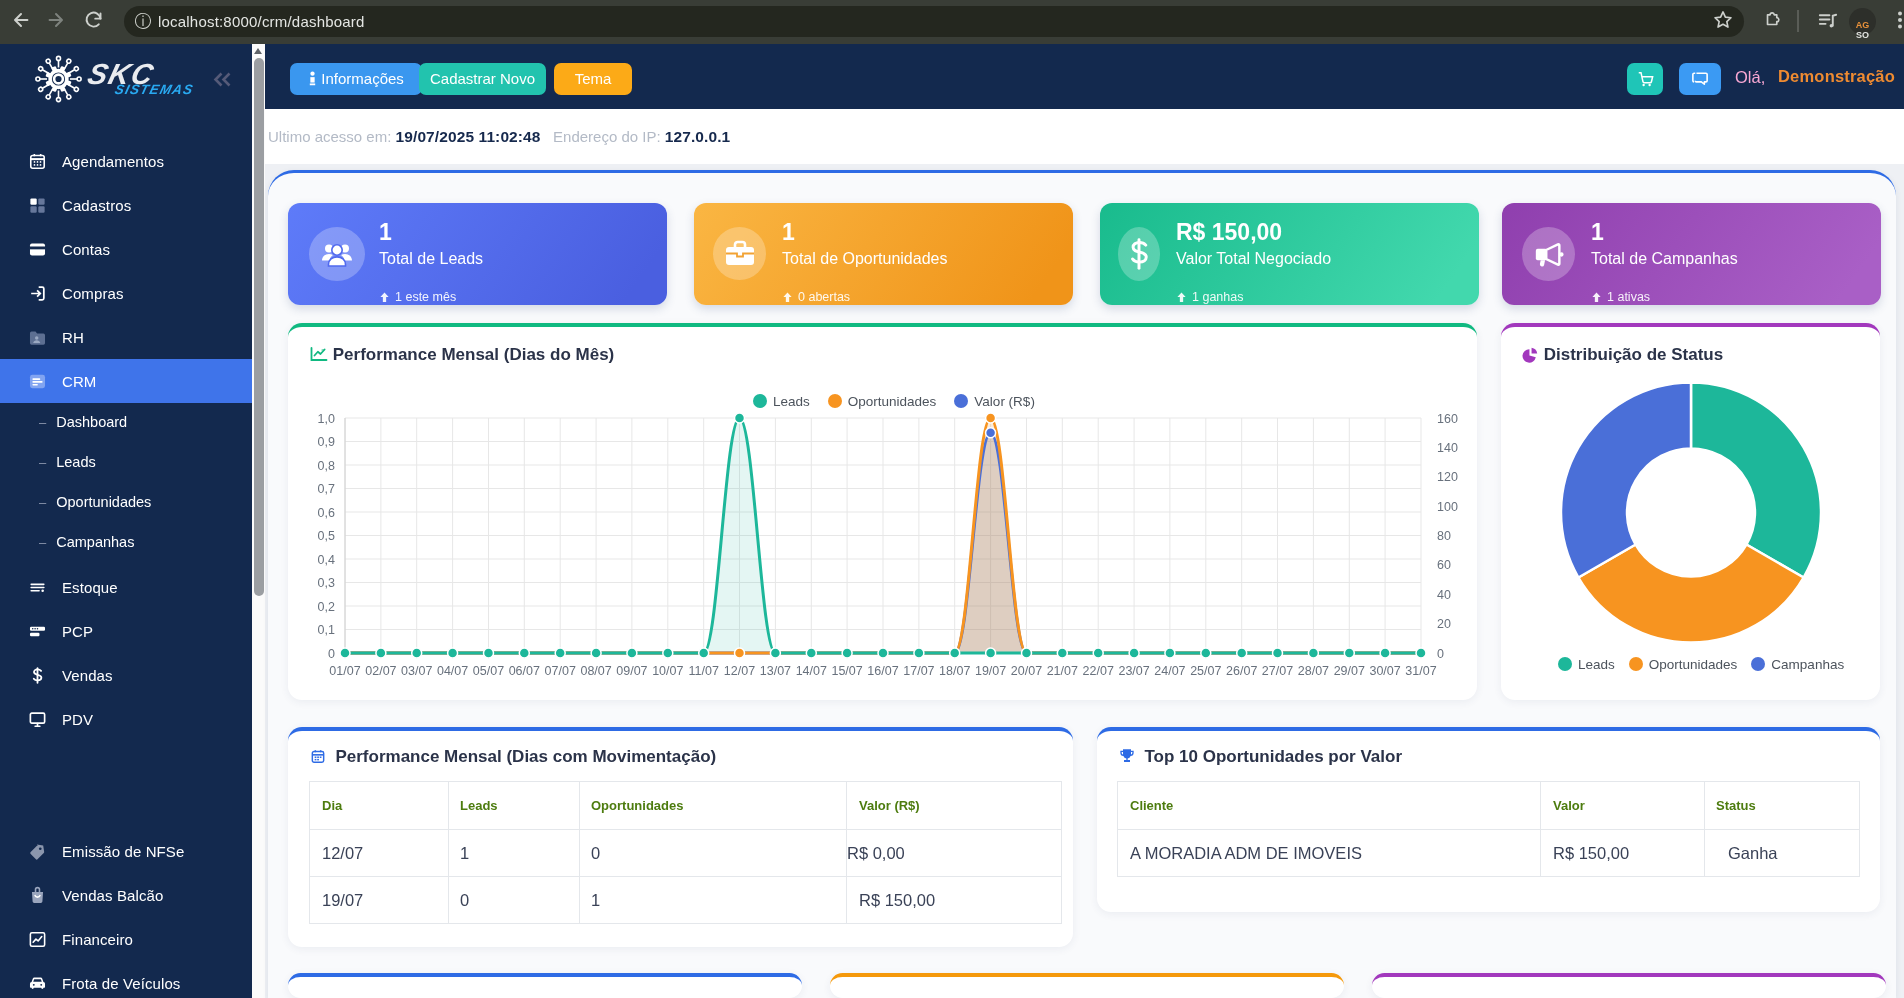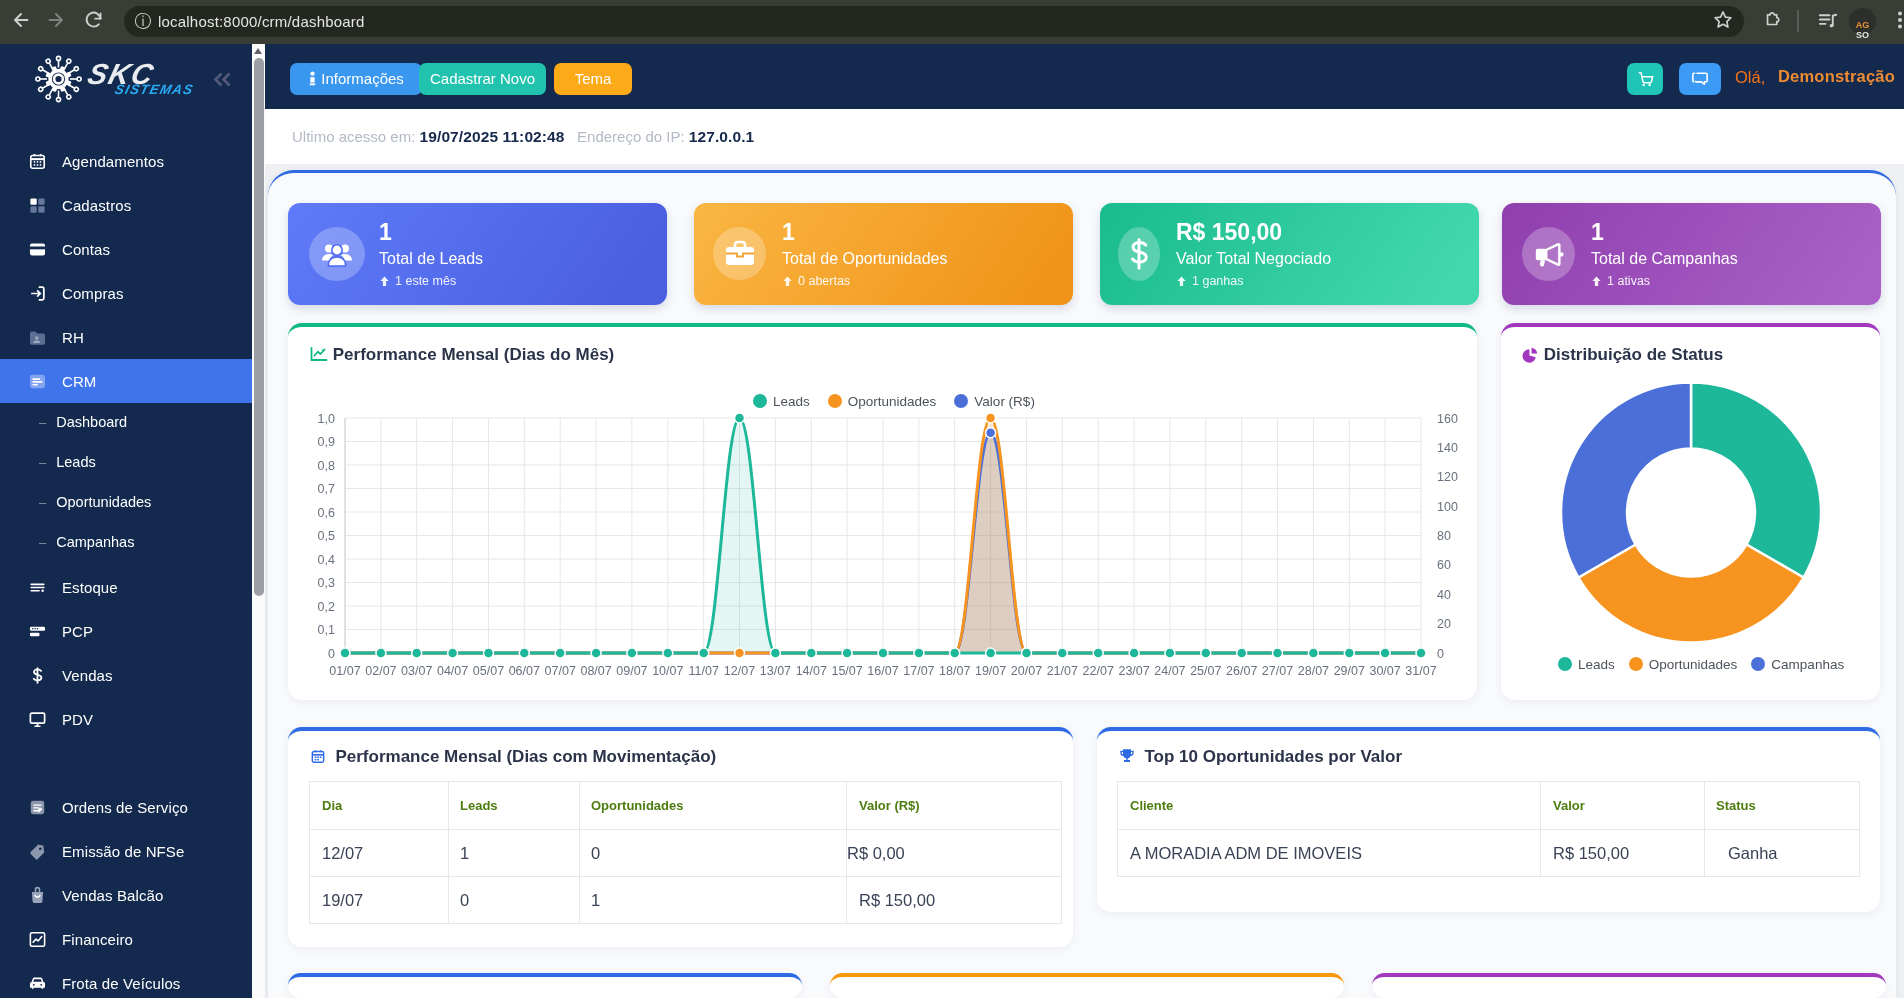--- a/index.html
+++ b/index.html
@@ -31,21 +31,21 @@
 .strip b { color:#16294d; font-size:15.5px; letter-spacing:0.1px; }
 
 .shell { position:absolute; left:268px; top:170px; width:1628px; height:828px; background:#f9fafc; border-top:3px solid #2e6be5; border-radius:26px 26px 0 0; box-shadow:0 2px 6px rgba(30,50,90,0.08); }
 .card { position:absolute; background:#fff; border-radius:14px; box-shadow:0 2px 8px rgba(40,60,100,0.07); }
 .tb { border-top:4px solid; }
 .stat { position:absolute; top:203px; width:379px; height:102px; border-radius:12px; box-shadow:0 4px 10px rgba(50,70,120,0.18); }
 .sic { position:absolute; top:24px; border-radius:50%; background:rgba(255,255,255,0.25); display:flex; align-items:center; justify-content:center; }
 .stxt { position:absolute; top:16px; color:#fff; }
 .snum { font-size:23px; font-weight:bold; }
 .slab { font-size:16px; margin-top:4px; }
-.ssub { font-size:12.5px; margin-top:6px; opacity:0.92; display:flex; align-items:center; gap:5px; }
+.ssub { font-size:12.5px; margin-top:22px; opacity:0.92; display:flex; align-items:center; gap:5px; }
 .ctitle { position:absolute; font-size:17px; font-weight:bold; color:#2b3349; }
 .legend { position:absolute; display:flex; gap:18px; font-size:13.5px; color:#4c535c; align-items:center; }
 .legend .d { width:14px; height:14px; border-radius:50%; display:inline-block; margin-right:6px; vertical-align:-2px; }
 table { border-collapse:collapse; font-size:16.5px; color:#3a4257; }
 th,td { border:1px solid #e4e7eb; text-align:left; font-weight:normal; }
 th { font-size:13px; font-weight:bold; color:#4d7c0f; }
 </style></head>
 <body>
 <div class="chrome">
   <div class="nav" style="left:10px;top:9px"><svg width="22" height="22" viewBox="0 0 24 24" fill="none" stroke="#cdd0cc" stroke-width="2.2" stroke-linecap="round" stroke-linejoin="round">
@@ -250,29 +250,20 @@
       </svg>
       <span>Vendas</span>
     </div>
     <div class="mi" style="top:653px">
       <svg width="19" height="19" viewBox="0 0 24 24" fill="none" stroke="#fff" stroke-width="2.1">
         <rect x="3" y="4" width="18" height="12.5" rx="1.8"></rect>
         <path d="M9 20.5h6M12 17v3.5" stroke-linecap="round"></path>
       </svg>
       <span>PDV</span>
     </div>
-    <div class="mi" style="top:741px">
-      <svg width="19" height="19" viewBox="0 0 24 24">
-        <rect x="3.5" y="3.5" width="17" height="17" rx="3" fill="#8b96ad"></rect>
-        <path d="M7.5 9h9M7.5 12.5h6" stroke="#fff" stroke-width="1.8" stroke-linecap="round"></path>
-        <path d="M7.5 16h5l3-3" stroke="#fff" stroke-width="1.8" fill="none" stroke-linecap="round"></path>
-        <path d="M13 16.2l3.5-3.5 1.6 1.6-3.5 3.5-2.1.5z" fill="#fff"></path>
-      </svg>
-      <span>Ordens de Serviço</span>
-    </div>
     <div class="mi" style="top:785px">
       <svg width="19" height="19" viewBox="0 0 24 24">
         <path d="M11.2 3.2l8 1.2 1.2 8a1.8 1.8 0 0 1-.5 1.6l-7.6 7.6a1.8 1.8 0 0 1-2.6 0l-6.3-6.3a1.8 1.8 0 0 1 0-2.6l7.6-7.6a1.8 1.8 0 0 1 1.6-.5z" fill="#8b96ad"></path>
         <circle cx="15.5" cy="8.5" r="1.7" fill="#13294e"></circle>
       </svg>
       <span>Emissão de NFSe</span>
     </div>
     <div class="mi" style="top:829px">
       <svg width="19" height="19" viewBox="0 0 24 24">
         <path d="M5 7.5h14l-.8 12.2a2 2 0 0 1-2 1.8H7.8a2 2 0 0 1-2-1.8z" fill="#9aa5bd"></path>
@@ -313,25 +304,25 @@
   <div class="btn" style="left:289px;width:78px;background:#fcaa17">Tema</div>
   <div class="btn" style="left:1362px;width:36px;background:#1fc5b7"><svg width="19" height="18" viewBox="0 0 24 24" fill="none" stroke="#fff" stroke-width="2" style="margin-top:7px">
         <circle cx="9.5" cy="20" r="1.6" fill="#fff" stroke="none"></circle>
         <circle cx="17.5" cy="20" r="1.6" fill="#fff" stroke="none"></circle>
         <path d="M3 3.5h3l2.6 12.1a1.7 1.7 0 0 0 1.7 1.4h7.9a1.7 1.7 0 0 0 1.7-1.3L21.5 9H7.2"></path>
       </svg></div>
   <div class="btn" style="left:1414px;width:42px;background:#3b9af3"><svg width="20" height="19" viewBox="0 0 24 24" fill="none" stroke="#fff" stroke-width="2" stroke-linejoin="round" style="margin-top:7px">
         <path d="M7.5 4h12A1.5 1.5 0 0 1 21 5.5v8a1.5 1.5 0 0 1-1.5 1.5h-2v3l-3.8-3H7.5A1.5 1.5 0 0 1 6 13.5"></path>
         <path d="M6 4H4.5A1.5 1.5 0 0 0 3 5.5v8A1.5 1.5 0 0 0 4.5 15"></path>
       </svg></div>
-  <div class="abs" style="left:1470px;top:24px;font-size:16.5px;color:#f97316">Olá,</div>
+  <div class="abs" style="left:1470px;top:24px;font-size:16.5px;color:#f9a8d4">Olá,</div>
   <div class="abs" style="left:1513px;top:23px;font-size:16.5px;font-weight:bold;color:#ef8b31;letter-spacing:0.2px">Demonstração</div>
 </div>
 
-<div class="strip"><span style="margin-left:27px">Ultimo acesso em: <b>19/07/2025 11:02:48</b> &nbsp;&nbsp;Endereço do IP: <b>127.0.0.1</b></span></div>
+<div class="strip"><span style="margin-left:3px">Ultimo acesso em: <b>19/07/2025 11:02:48</b> &nbsp;&nbsp;Endereço do IP: <b>127.0.0.1</b></span></div>
 
 <div class="shell"></div>
 
 <div class="stat" style="left:288px;background:linear-gradient(125deg,#5e7bf9 0%,#4a5fe0 90%)">
 <div class="sic" style="left:21px;width:56px;height:54px">
       <svg width="34" height="30" viewBox="0 0 34 30" fill="#fff">
         <circle cx="9" cy="9.5" r="4"></circle>
         <path d="M2 21.5c0-3.8 3.1-6.5 7-6.5 1.4 0 2.8.4 3.9 1-2 1.6-3.2 3.5-3.4 5.5z"></path>
         <circle cx="25" cy="9.5" r="4"></circle>
         <path d="M32 21.5c0-3.8-3.1-6.5-7-6.5-1.4 0-2.8.4-3.9 1 2 1.6 3.2 3.5 3.4 5.5z"></path>

